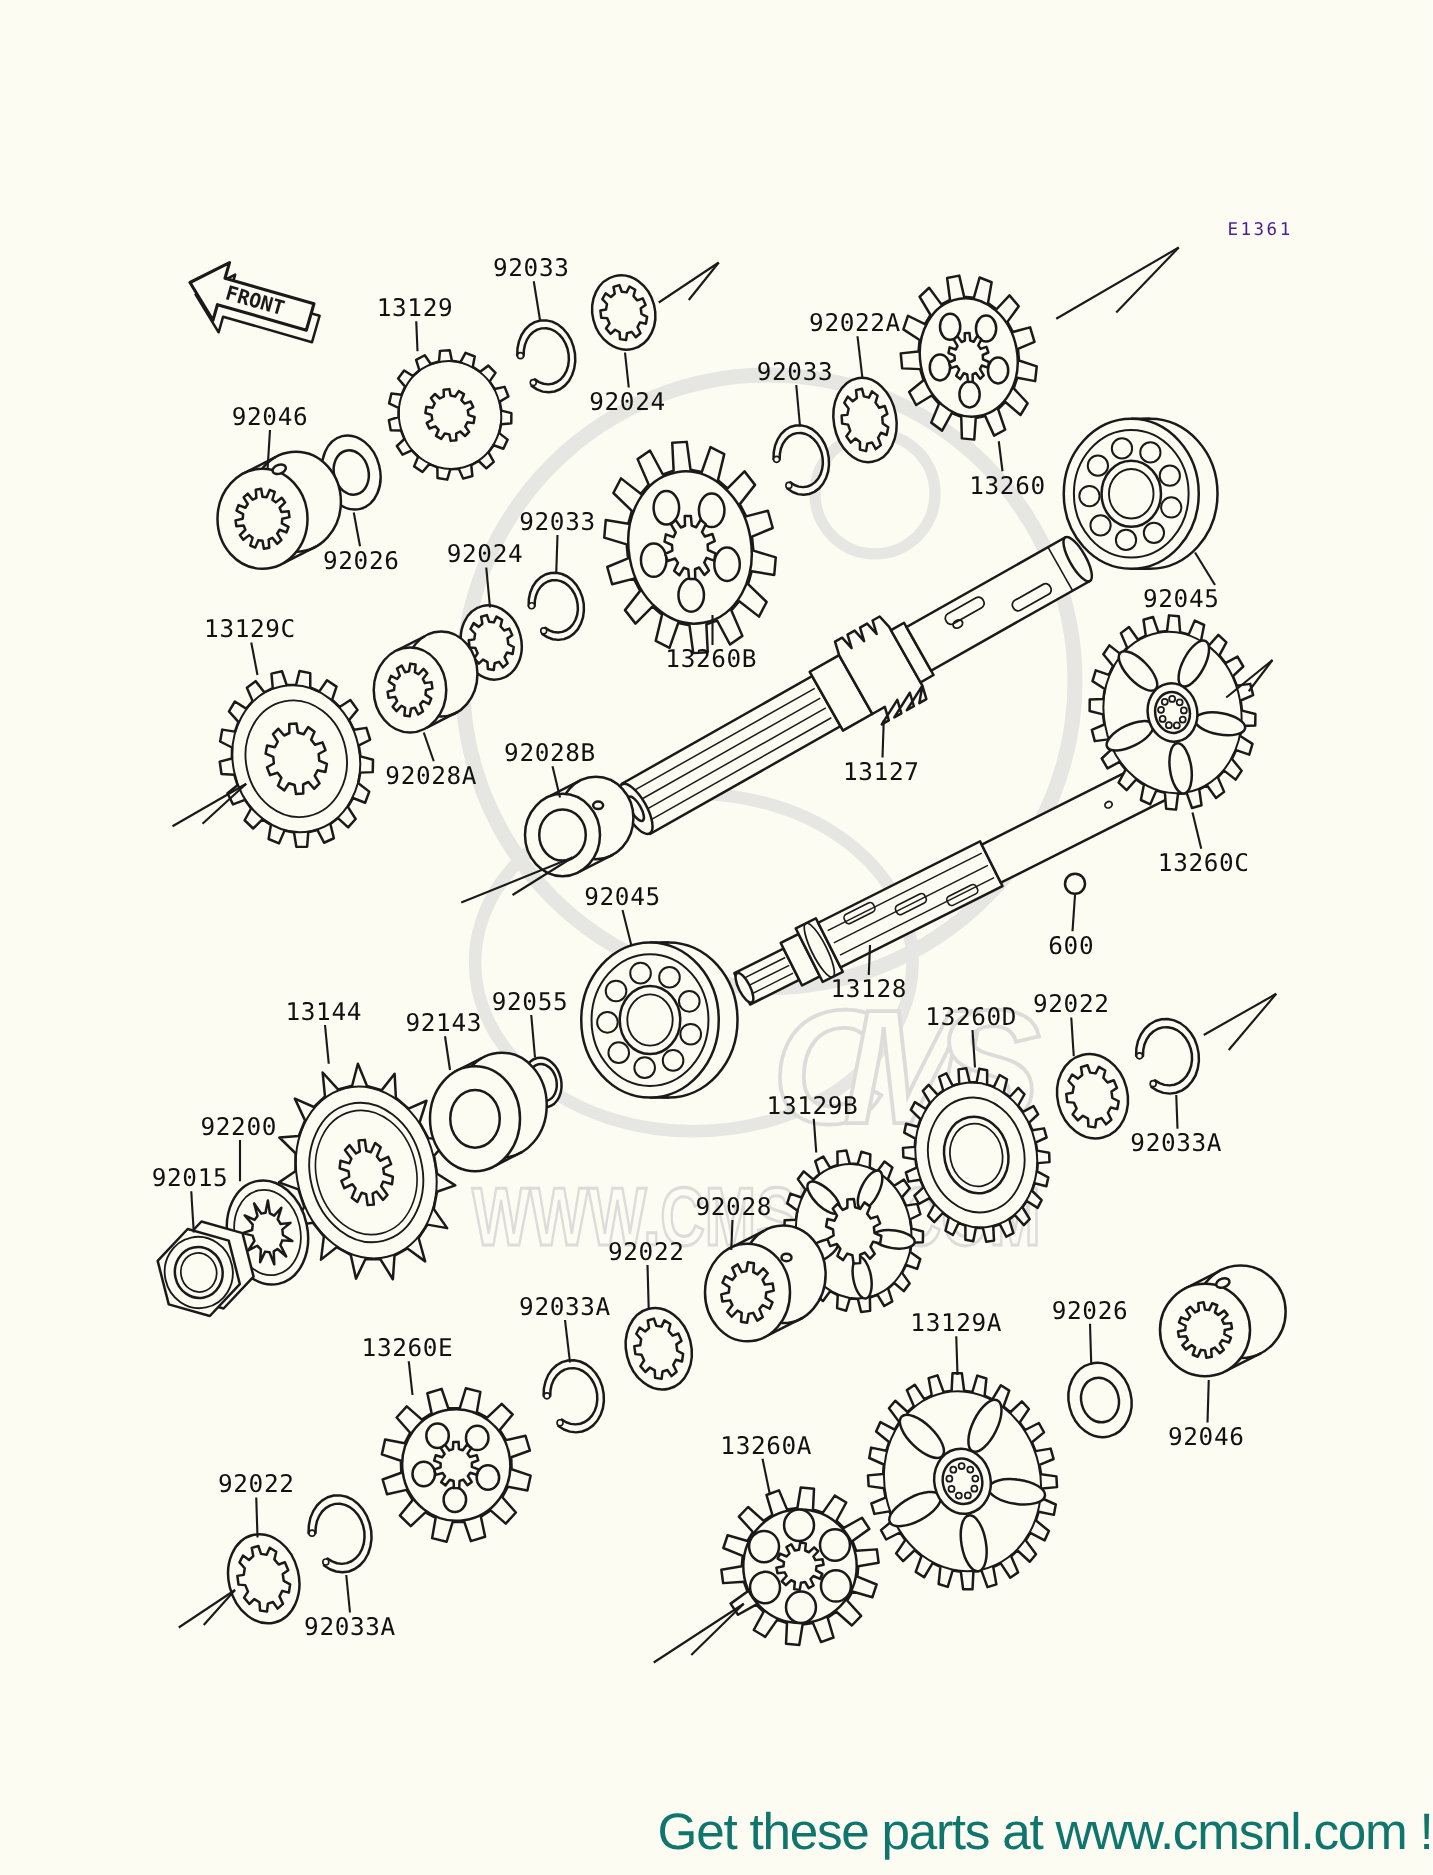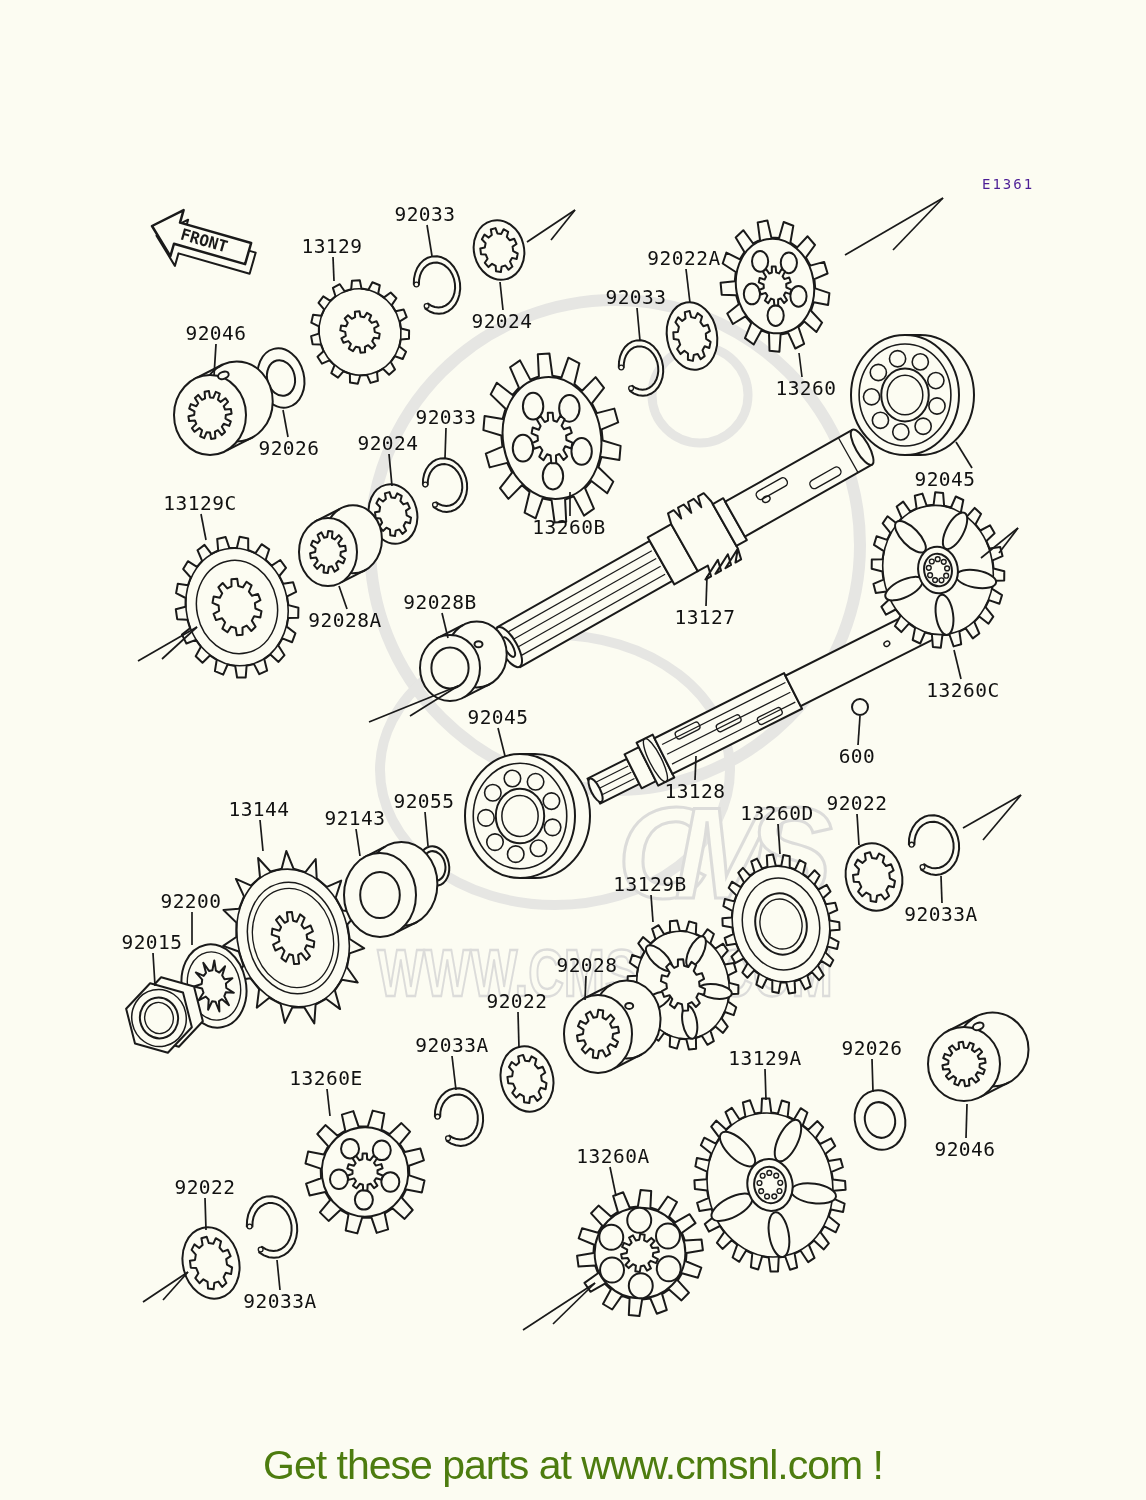--- a/index.html
+++ b/index.html
@@ -3,22 +3,22 @@
 <meta charset="utf-8">
 <style>
   html,body{margin:0;padding:0;}
   body{font-family:"DejaVu Sans Mono",monospace;}
   #stage{position:relative;width:1146px;height:1500px;background:#fcfcf2;overflow:hidden;}
   #dwg{position:absolute;left:0;top:0;}
   .page-title{position:absolute;left:24px;top:10px;font:28px "DejaVu Sans Mono",monospace;
     letter-spacing:1px;color:#6f6f6f;}
   .ref-code{position:absolute;left:962px;top:176px;font:14px "DejaVu Sans Mono",monospace;
     letter-spacing:2px;color:#4c1d95;margin-left:20px;}
-  .footer-banner{position:absolute;left:0;top:1442px;width:100%;text-align:center;
-    font-family:"Liberation Sans",sans-serif;font-size:41px;letter-spacing:-1px;color:#4d7c0f;}
+  .footer-banner{position:absolute;left:0;top:1442px;width:100%;text-align:right;
+    font-family:"Liberation Sans",sans-serif;font-size:41px;letter-spacing:-1px;color:#0f766e;}
 </style>
 </head>
 <body>
 
 <div id="stage">
   <svg id="dwg" width="1146" height="1500" viewBox="0 0 1146 1500">
       <g>
         <circle cx="615" cy="545" r="245" fill="none" stroke="#e6e6e3" stroke-width="12"></circle>
         <ellipse cx="555" cy="770" rx="175" ry="135" fill="none" stroke="#e6e6e3" stroke-width="10"></ellipse>
         <circle cx="700" cy="395" r="48" fill="none" stroke="#e6e6e3" stroke-width="9"></circle>

